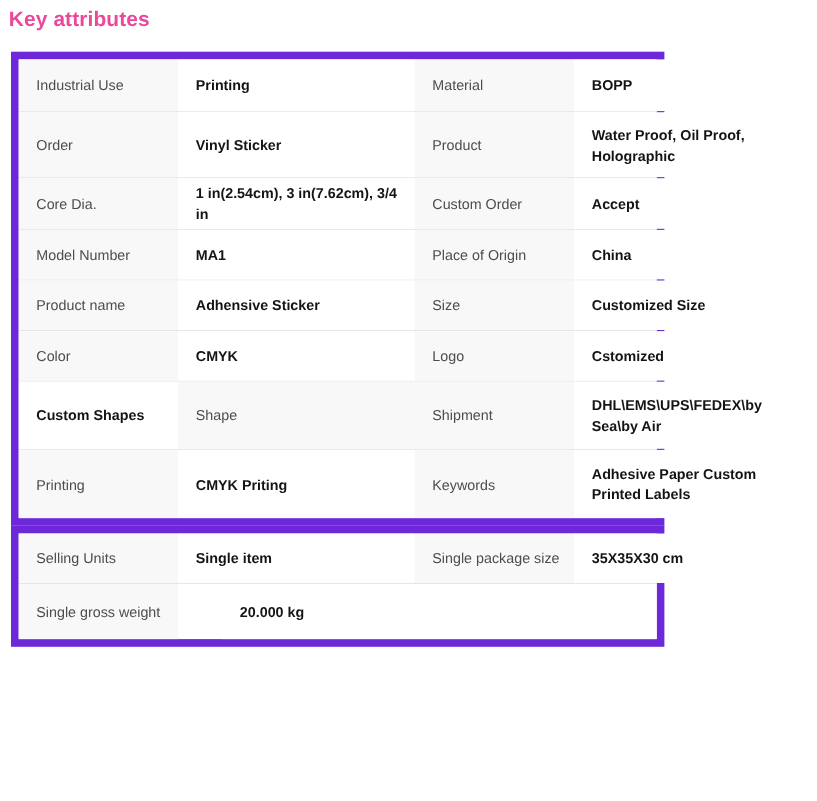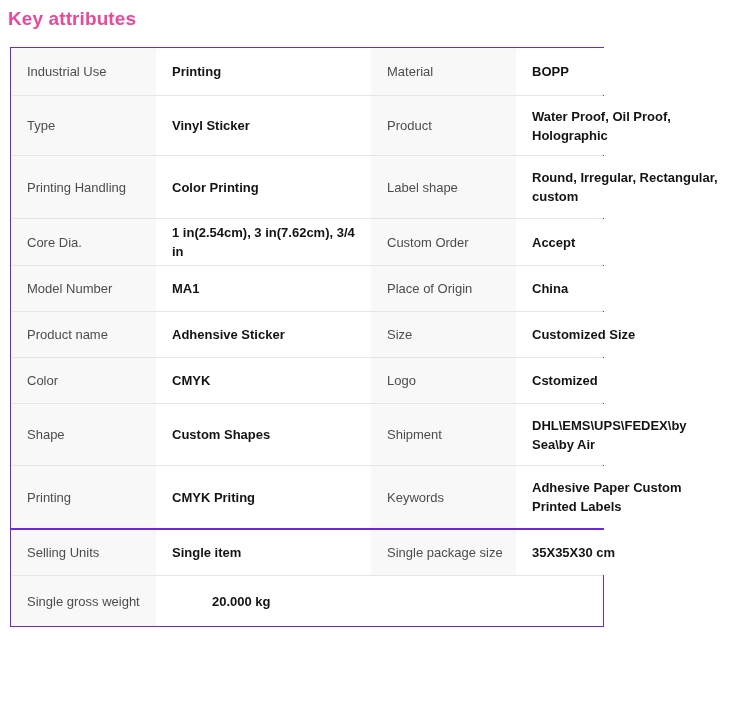--- a/index.html
+++ b/index.html
@@ -23,21 +23,21 @@
   }
   .title-sub {
     font-size: 15px;
     line-height: 18px;
     margin: 23px 0 12px 8px;
   }
 
   .attr-table {
     margin-left: 10px;
     width: 594px;
-    border: 1px solid #6d28d9;
+    border: 7px solid #6d28d9;
   }
   .row {
     display: grid;
     grid-template-columns: 145px 215px 145px 216px;
     border-bottom: 1px solid #e6e6e6;
     min-height: 46px;
   }
   .row:last-child { border-bottom: none; }
   .row.h48 { min-height: 48px; }
   .row.h50 { min-height: 50px; }
@@ -74,32 +74,26 @@
   <div class="attr-table">
 
     <div class="row h48">
       <div class="cell label">Industrial Use</div>
       <div class="cell value">Printing</div>
       <div class="cell label">Material</div>
       <div class="cell value">BOPP</div>
     </div>
 
     <div class="row h60">
-      <div class="cell label">Type</div>
+      <div class="cell label">Order</div>
       <div class="cell value">Vinyl Sticker</div>
       <div class="cell label">Product</div>
       <div class="cell value">Water Proof, Oil Proof, Holographic</div>
     </div>
 
-    <div class="row h63">
-      <div class="cell label">Printing Handling</div>
-      <div class="cell value">Color Printing</div>
-      <div class="cell label">Label shape</div>
-      <div class="cell value">Round, Irregular, Rectangular, custom</div>
-    </div>
 
     <div class="row">
       <div class="cell label">Core Dia.</div>
       <div class="cell value">1 in(2.54cm), 3 in(7.62cm), 3/4 in</div>
       <div class="cell label">Custom Order</div>
       <div class="cell value">Accept</div>
     </div>
 
     <div class="row">
       <div class="cell label">Model Number</div>
@@ -116,22 +110,22 @@
     </div>
 
     <div class="row">
       <div class="cell label">Color</div>
       <div class="cell value">CMYK</div>
       <div class="cell label">Logo</div>
       <div class="cell value">Cstomized</div>
     </div>
 
     <div class="row h62">
+      <div class="cell value">Custom Shapes</div>
       <div class="cell label">Shape</div>
-      <div class="cell value">Custom Shapes</div>
       <div class="cell label">Shipment</div>
       <div class="cell value">DHL\EMS\UPS\FEDEX\by Sea\by Air</div>
     </div>
 
 
     <div class="row h62">
       <div class="cell label">Printing</div>
       <div class="cell value">CMYK Priting</div>
       <div class="cell label">Keywords</div>
       <div class="cell value">Adhesive Paper Custom Printed Labels</div>

